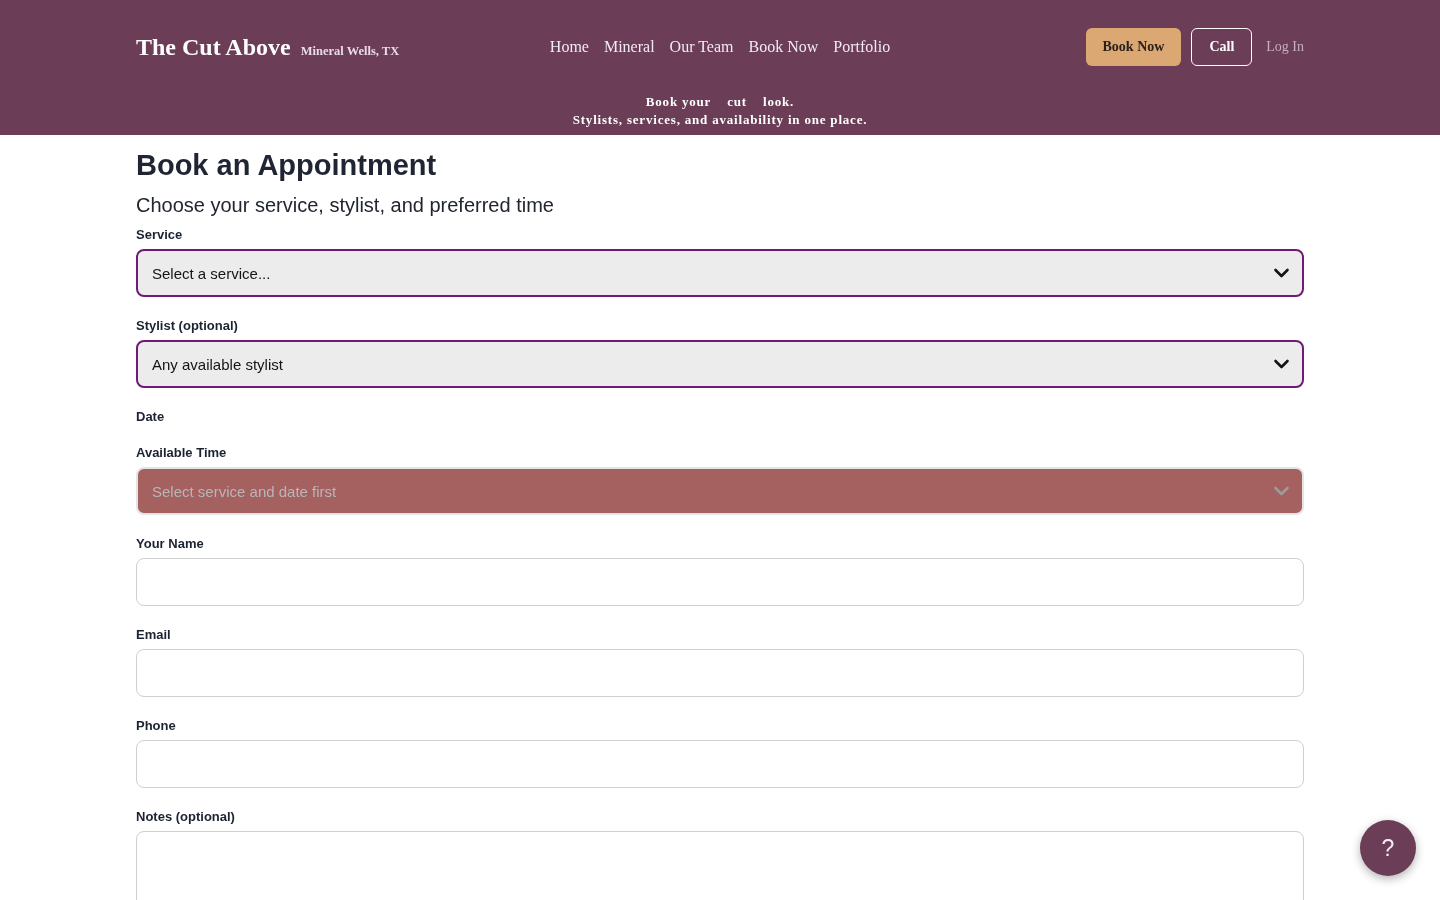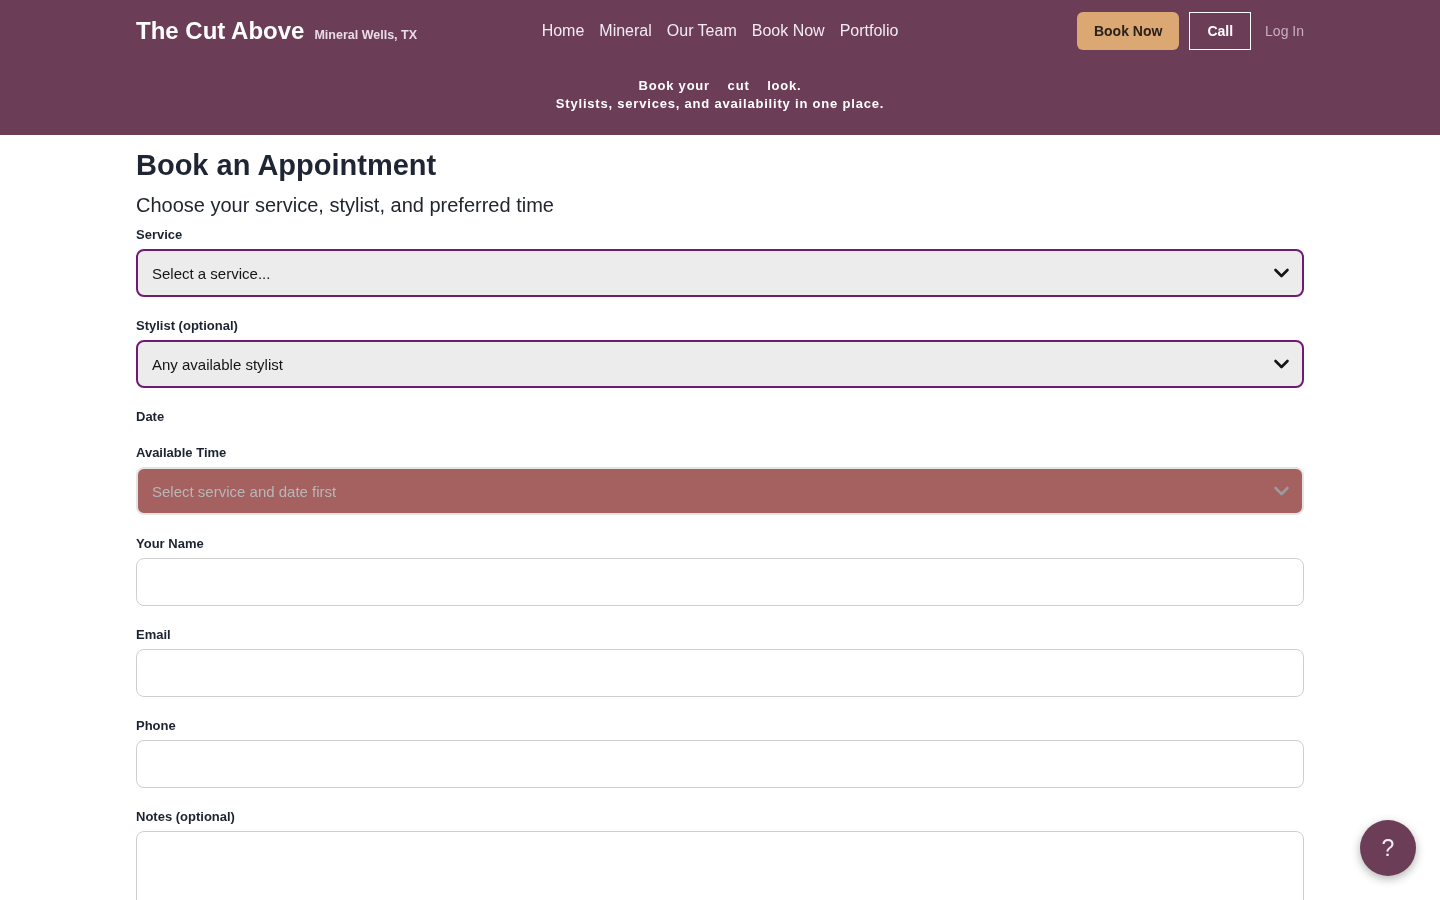--- a/index.html
+++ b/index.html
@@ -15,21 +15,21 @@
     overflow: hidden;
     background: #ffffff;
   }
 
   
   .site-header {
     background: #6b3d57;
     height: 135px;
     padding-top: 12px;
   }
-  .container { width: 1168px; margin: 0 auto; }
+  .container { width: 1168px; margin: 16px auto; font-family: Liberation Serif, serif; }
   .navbar {
     display: grid;
     grid-template-columns: 1fr auto 1fr;
     align-items: center;
   }
   .brand { display: flex; align-items: baseline; gap: 10px; white-space: nowrap; }
   .brand-name { color: #ffffff; font-size: 24px; font-weight: bold; }
   .brand-loc { color: #e9dce6; font-size: 12.5px; font-weight: bold; }
   .nav { display: flex; gap: 15px; justify-self: center; }
   .nav-link {
@@ -37,21 +37,21 @@
     white-space: nowrap;
   }
   .actions { justify-self: end; display: flex; align-items: center; gap: 10px; }
   .btn-book {
     background: #dba873; color: #2a211a; font-weight: bold; font-size: 14px;
     font-family: inherit; border: none; border-radius: 6px; padding: 11px 17px;
     cursor: pointer;
   }
   .btn-call {
     background: transparent; color: #ffffff; font-weight: bold; font-size: 14px;
-    font-family: inherit; border: 1px solid #ffffff; border-radius: 0;
+    font-family: inherit; border: 1px solid #ffffff; border-radius: 6px;
     padding: 10px 17px; cursor: pointer;
   }
   .login-link { color: #c7aec1; font-size: 14px; text-decoration: none; margin-left: 4px; cursor: pointer; }
   .tagline {
     margin-top: 27px; text-align: center; color: #ffffff;
     font-weight: bold; font-size: 13px; letter-spacing: 0.8px; line-height: 18px;
   }
   .tagline-line { white-space: pre; }
 
   

